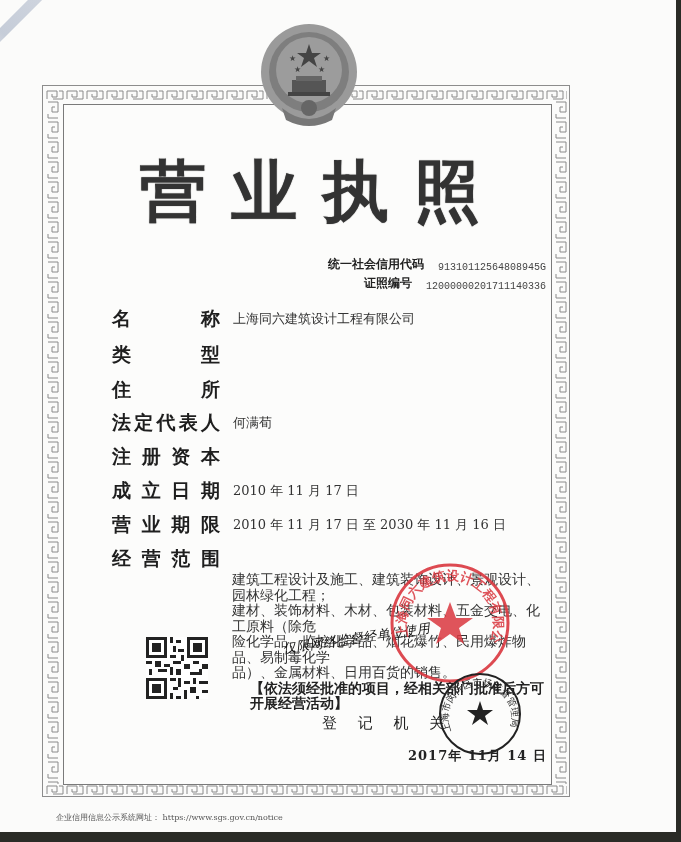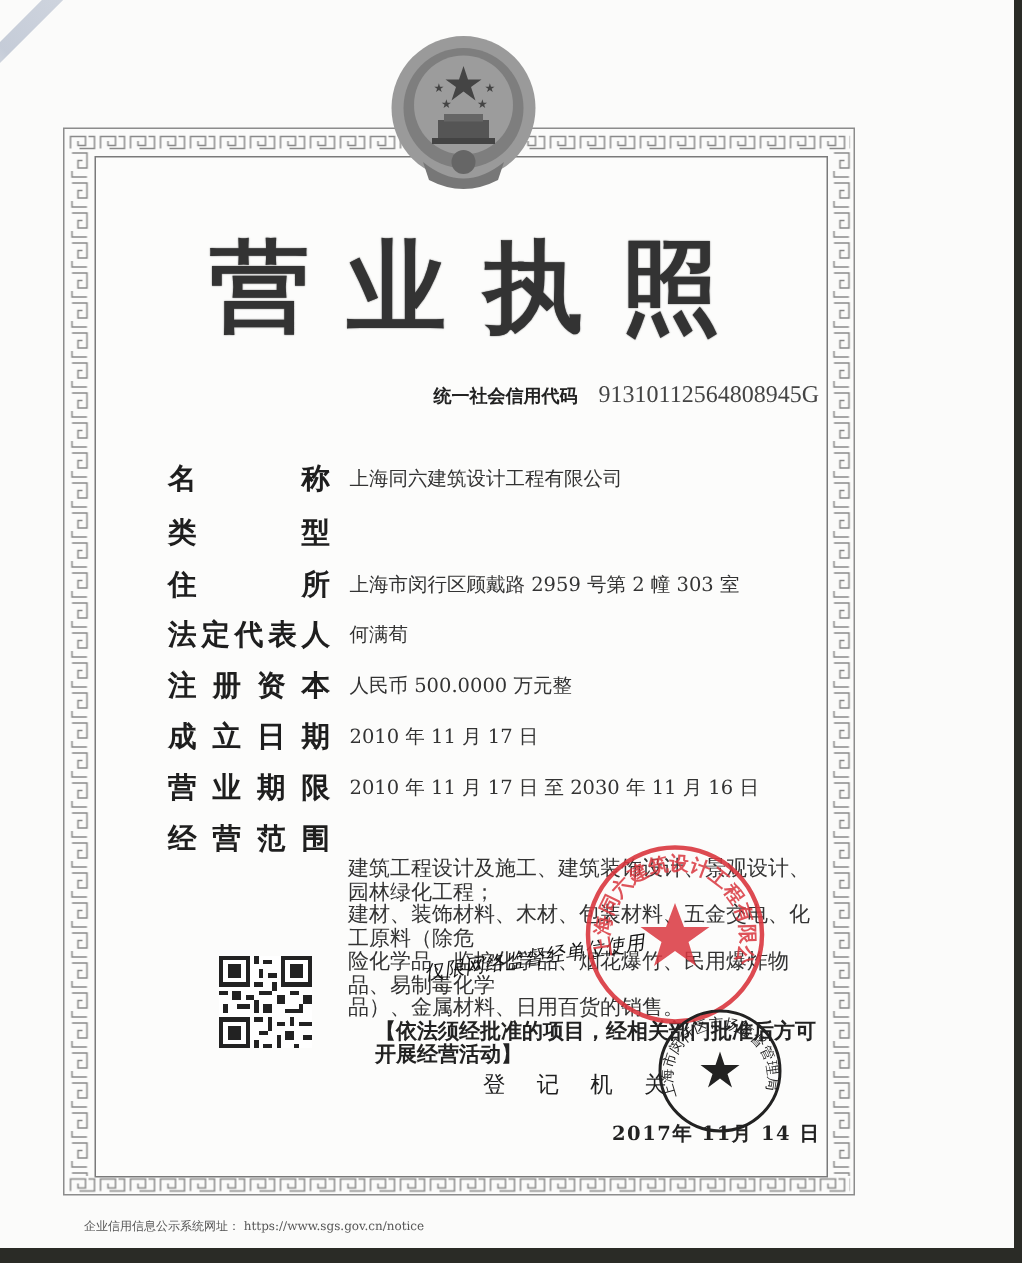--- a/index.html
+++ b/index.html
@@ -36,21 +36,21 @@
     position:absolute; left:140px; top:156px; width:340px;
     display:flex; justify-content:space-between;
     font-family:"DejaVu Sans", sans-serif; font-weight:bold;
     font-size:66px; line-height:72px; color:#333;
     letter-spacing:0;
     text-shadow:0 0 1px #555;
   }
   .ids { position:absolute; right:130px; top:254px; text-align:right; }
   .id-row { height:19px; display:flex; justify-content:flex-end; align-items:flex-end; gap:14px; }
   .id-label { font-family:"DejaVu Sans", sans-serif; font-weight:bold; font-size:12px; color:#222; }
-  .id-value { font-family:Liberation Serif, serif; font-size:16px; color:#444; }
+  .id-value { font-family:Liberation Mono, monospace; font-size:10px; color:#444; }
   .fields { position:absolute; left:112px; top:306px; }
   .field { position:absolute; left:0; display:flex; align-items:center; }
   .flabel {
     width:108px; display:flex; justify-content:space-between;
     font-family:"DejaVu Sans", sans-serif; font-weight:bold; font-size:19px; color:#1e1e1e;
   }
   .fvalue { margin-left:13px; font-size:13px; color:#333; white-space:nowrap; }
   .scope {
     position:absolute; left:232px; top:572px; width:320px;
     font-size:14px; line-height:15.5px; color:#333;
@@ -150,20 +150,24 @@
     <span>业</span>
     <span>执</span>
     <span>照</span>
   </div>
 
   <div class="ids">
     <div class="id-row">
       <span class="id-label">统一社会信用代码</span>
       <span class="id-value">91310112564808945G</span>
     </div>
+    <div class="id-row">
+      <span class="id-label">证照编号</span>
+      <span class="id-value">12000000201711140336</span>
+    </div>
   </div>
 
   <div class="fields">
     <div class="field" style="top:0px;">
       <div class="flabel">
         <span>名</span>
         <span>称</span>
       </div>
       <div class="fvalue">上海同六建筑设计工程有限公司</div>
     </div>
@@ -171,40 +175,38 @@
       <div class="flabel">
         <span>类</span>
         <span>型</span>
       </div>
     </div>
     <div class="field" style="top:71px;">
       <div class="flabel">
         <span>住</span>
         <span>所</span>
       </div>
-      <div class="fvalue">上海市闵行区顾戴路 2959 号第 2 幢 303 室</div>
     </div>
     <div class="field" style="top:104px;">
       <div class="flabel">
         <span>法</span>
         <span>定</span>
         <span>代</span>
         <span>表</span>
         <span>人</span>
       </div>
       <div class="fvalue">何满荀</div>
     </div>
     <div class="field" style="top:138px;">
       <div class="flabel">
         <span>注</span>
         <span>册</span>
         <span>资</span>
         <span>本</span>
       </div>
-      <div class="fvalue">人民币 500.0000 万元整</div>
     </div>
     <div class="field" style="top:172px;">
       <div class="flabel">
         <span>成</span>
         <span>立</span>
         <span>日</span>
         <span>期</span>
       </div>
       <div class="fvalue">2010 年 11 月 17 日</div>
     </div>

